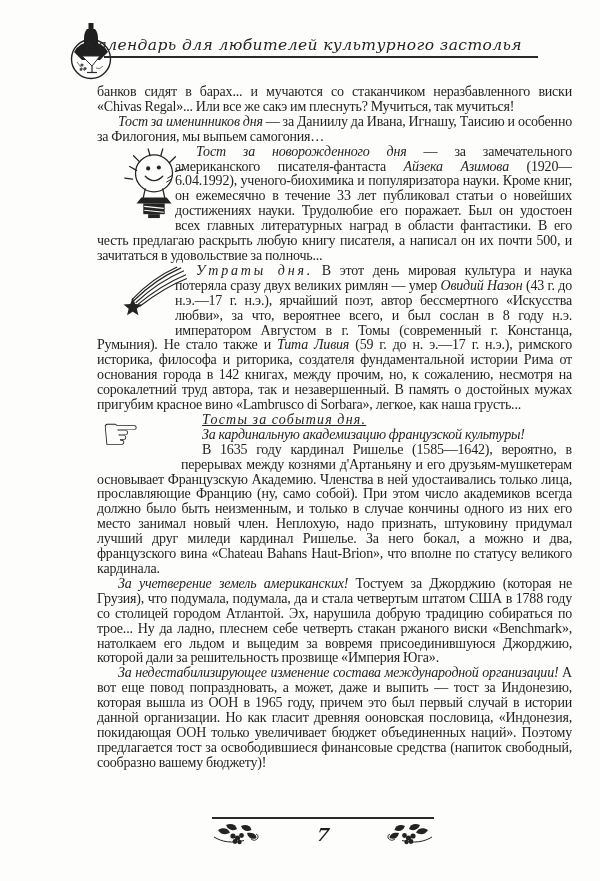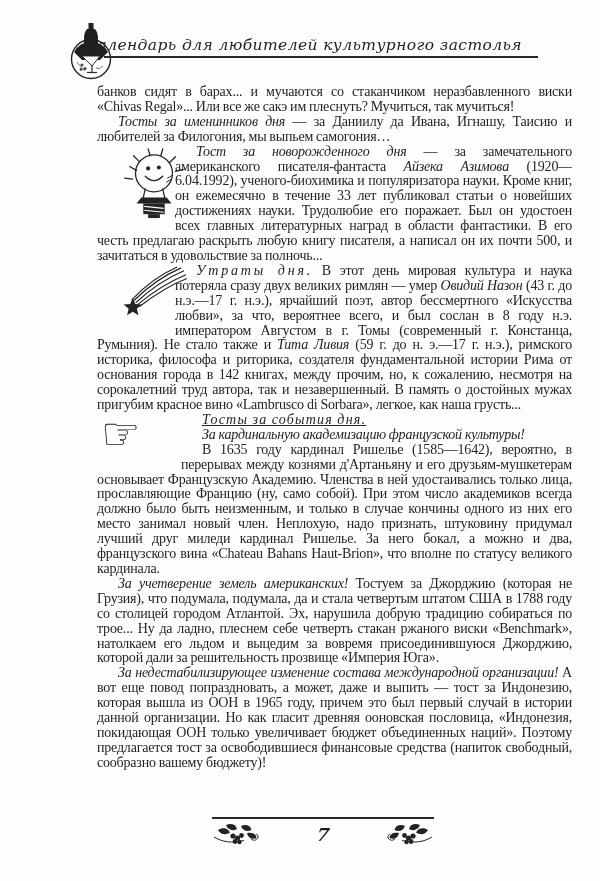--- a/index.html
+++ b/index.html
@@ -78,21 +78,21 @@
     <path d="M8 40 q4 6 8 9" stroke="#555" stroke-width="0.8" fill="none"></path>
     <path d="M27 46 q4 2 7 -2" stroke="#555" stroke-width="0.8" fill="none"></path>
   </svg>
   <div class="header-title">Календарь для любителей культурного застолья</div>
   <div class="header-rule"></div>
 
   <div class="text-block">
 
     <p class="noindent"><span>банков сидят в барах... и мучаются со стаканчиком неразбавленного виски «Chivas Regal»... Или все же сакэ им плеснуть? Мучиться, так мучиться!</span></p>
 
-    <p><span class="it">Тосты за именинников дня</span><span> — за Даниилу да Ивана, Игнашу, Таисию и любителей за Филогония, мы выпьем самогония…</span></p>
+    <p><span class="it">Тост за именинников дня</span><span> — за Даниилу да Ивана, Игнашу, Таисию и особенно за Филогония, мы выпьем самогония…</span></p>
 
     <p>
       <span class="float-bulb">
         <svg viewBox="0 0 72 76" width="72" height="74" xmlns="http://www.w3.org/2000/svg">
           <g stroke="#232323" stroke-width="1.3" fill="none" stroke-linecap="round">
             <path d="M11 21 l7 4 M6 33 l8 1 M15 10 l6 6 M30 3 l2 7 M45 3 l-2 7 M58 11 l-6 6 M66 24 l-8 2"></path>
             <circle cx="36" cy="28" r="19"></circle>
             <path d="M27 44 l-2 9 M45 44 l2 9"></path>
             <path d="M27 31 q9 9 18 0"></path>
             <path d="M50 33 l5 -3 M49 37 l5 -3" stroke-width="1"></path>

